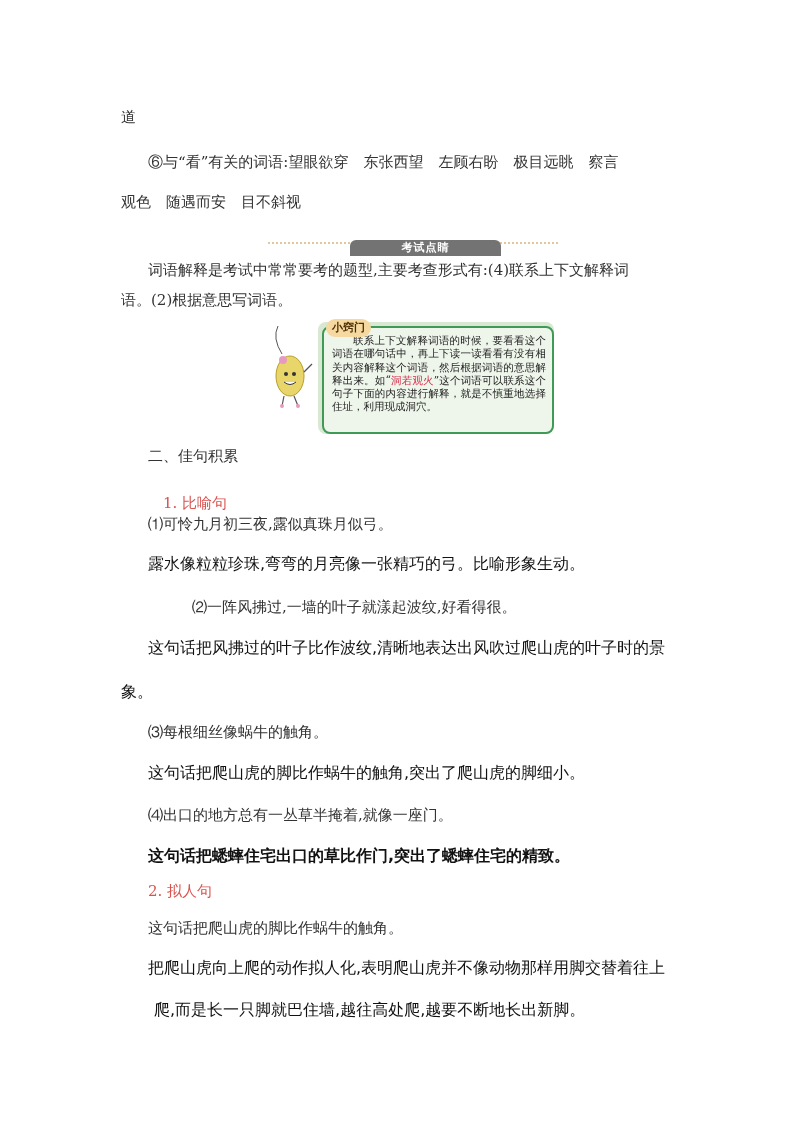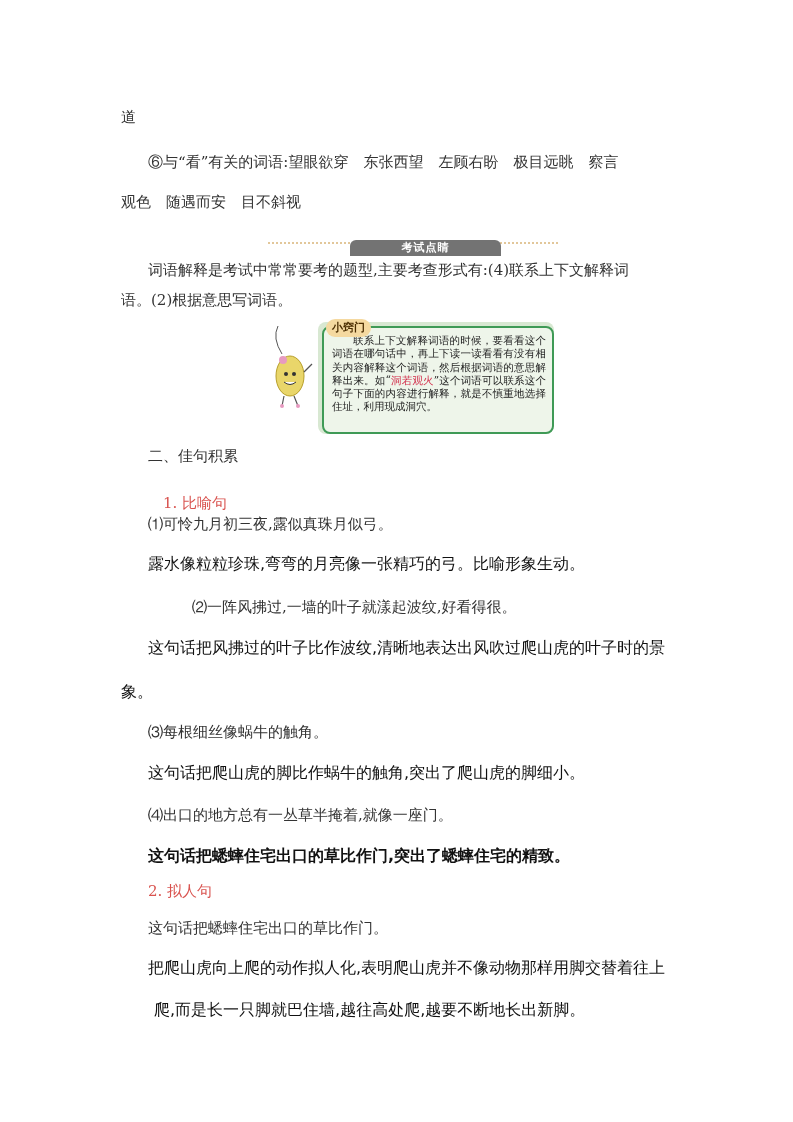--- a/index.html
+++ b/index.html
@@ -90,15 +90,15 @@
 <div class="line sans" style="left:121px; top:682px;">象。</div>
 
 <div class="line serif" style="left:148px; top:722px;">⑶每根细丝像蜗牛的触角。</div>
 <div class="line sans" style="left:148px; top:763px;">这句话把爬山虎的脚比作蜗牛的触角,突出了爬山虎的脚细小。</div>
 
 <div class="line serif" style="left:148px; top:805px;text-align:center;">⑷出口的地方总有一丛草半掩着,就像一座门。</div>
 <div class="line sans" style="left:148px; top:846px;font-weight:bold;">这句话把蟋蟀住宅出口的草比作门,突出了蟋蟀住宅的精致。</div>
 
 <div class="line serif red" style="left:148px; top:881px;">2. 拟人句</div>
 
-<div class="line serif" style="left:148px; top:918px;">这句话把蟋蟀住宅出口的草比作门。</div>
+<div class="line serif" style="left:148px; top:918px;">这句话把爬山虎的脚比作蜗牛的触角。</div>
 <div class="line sans" style="left:148px; top:958px;">把爬山虎向上爬的动作拟人化,表明爬山虎并不像动物那样用脚交替着往上</div>
 <div class="line sans" style="left:121px; top:1000px;margin-left:33px;">爬,而是长一只脚就巴住墙,越往高处爬,越要不断地长出新脚。</div>
 
 </body></html>

